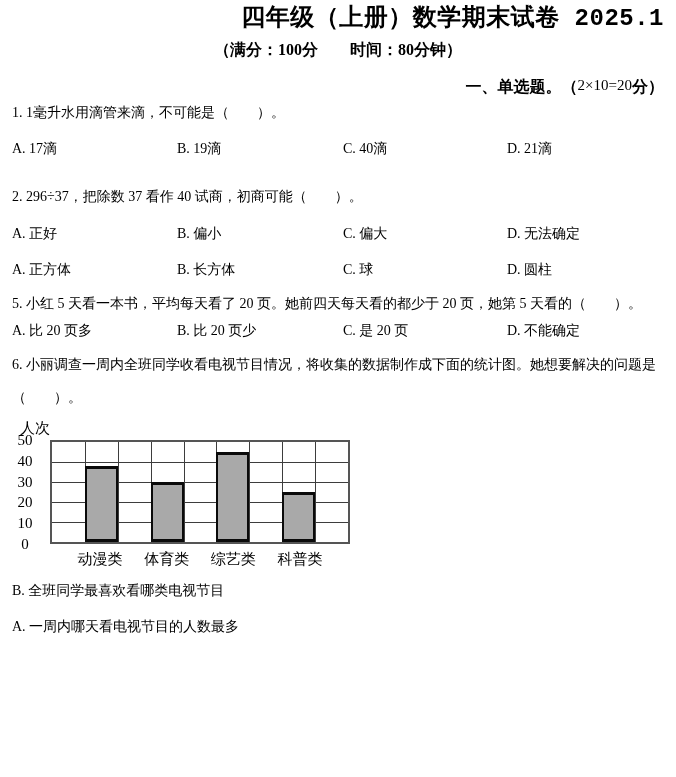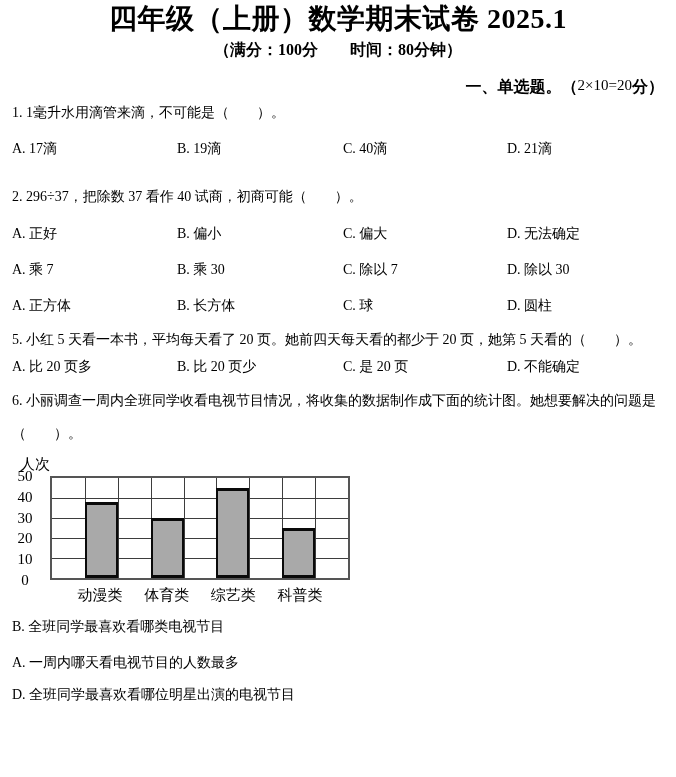--- a/index.html
+++ b/index.html
@@ -3,22 +3,22 @@
 <meta charset="utf-8">
 <style>
   html,body{margin:0;padding:0;background:#ffffff;}
   body{
     width:676px;height:777px;
     font-family:"Liberation Serif","DejaVu Serif",serif;
     color:#000;overflow:hidden;
   }
   .page{position:relative;width:676px;height:777px;padding:0 12px;box-sizing:border-box;}
   .title{
-    margin:5px 0 0 0;text-align:center;
-    font-size:28px;line-height:28px;font-weight:bold;letter-spacing:0.5px;
+    margin:5px 0 0 0;text-align:right;
+    font-size:24px;line-height:28px;font-weight:bold;letter-spacing:0.5px;font-family:Liberation Mono, monospace;
   }
   .subtitle{
     margin-top:6px;text-align:center;
     font-size:16px;line-height:22px;font-weight:bold;
   }
   .heading{
     margin-top:15px;font-size:16px;line-height:22px;font-weight:bold;text-align:right;
   }
   .heading .math{
     font-weight:normal;font-size:15px;position:relative;top:-2px;
@@ -77,26 +77,20 @@
   </div>
 
   <p class="q m15">2. 296÷37，把除数 37 看作 40 试商，初商可能（　　）。</p>
   <div class="opts m17">
     <span class="o1">A. 正好</span>
     <span class="o2">B. 偏小</span>
     <span class="o3">C. 偏大</span>
     <span class="o4">D. 无法确定</span>
   </div>
 
-  <div class="opts m16">
-    <span class="o1">A. 乘 7</span>
-    <span class="o2">B. 乘 30</span>
-    <span class="o3">C. 除以 7</span>
-    <span class="o4">D. 除以 30</span>
-  </div>
 
   <div class="opts m8">
     <span class="o1">A. 正方体</span>
     <span class="o2">B. 长方体</span>
     <span class="o3">C. 球</span>
     <span class="o4">D. 圆柱</span>
   </div>
 
   <p class="q m14">5. 小红 5 天看一本书，平均每天看了 20 页。她前四天每天看的都少于 20 页，她第 5 天看的（　　）。</p>
   <div class="opts m7">
@@ -141,15 +135,14 @@
           <div class="xlabel" style="left: 16.6667%;">动漫类</div>
           <div class="xlabel" style="left: 38.8889%;">体育类</div>
           <div class="xlabel" style="left: 61.1111%;">综艺类</div>
           <div class="xlabel" style="left: 83.3333%;">科普类</div>
         </div>
     </div>
   </div>
 
   <p class="q6opt mid">B. 全班同学最喜欢看哪类电视节目</p>
   <p class="q6opt first">A. 一周内哪天看电视节目的人数最多</p>
-  <p class="q6opt mid">D. 全班同学最喜欢看哪位明星出演的电视节目</p>
 
 </div>
 
 </body></html>

